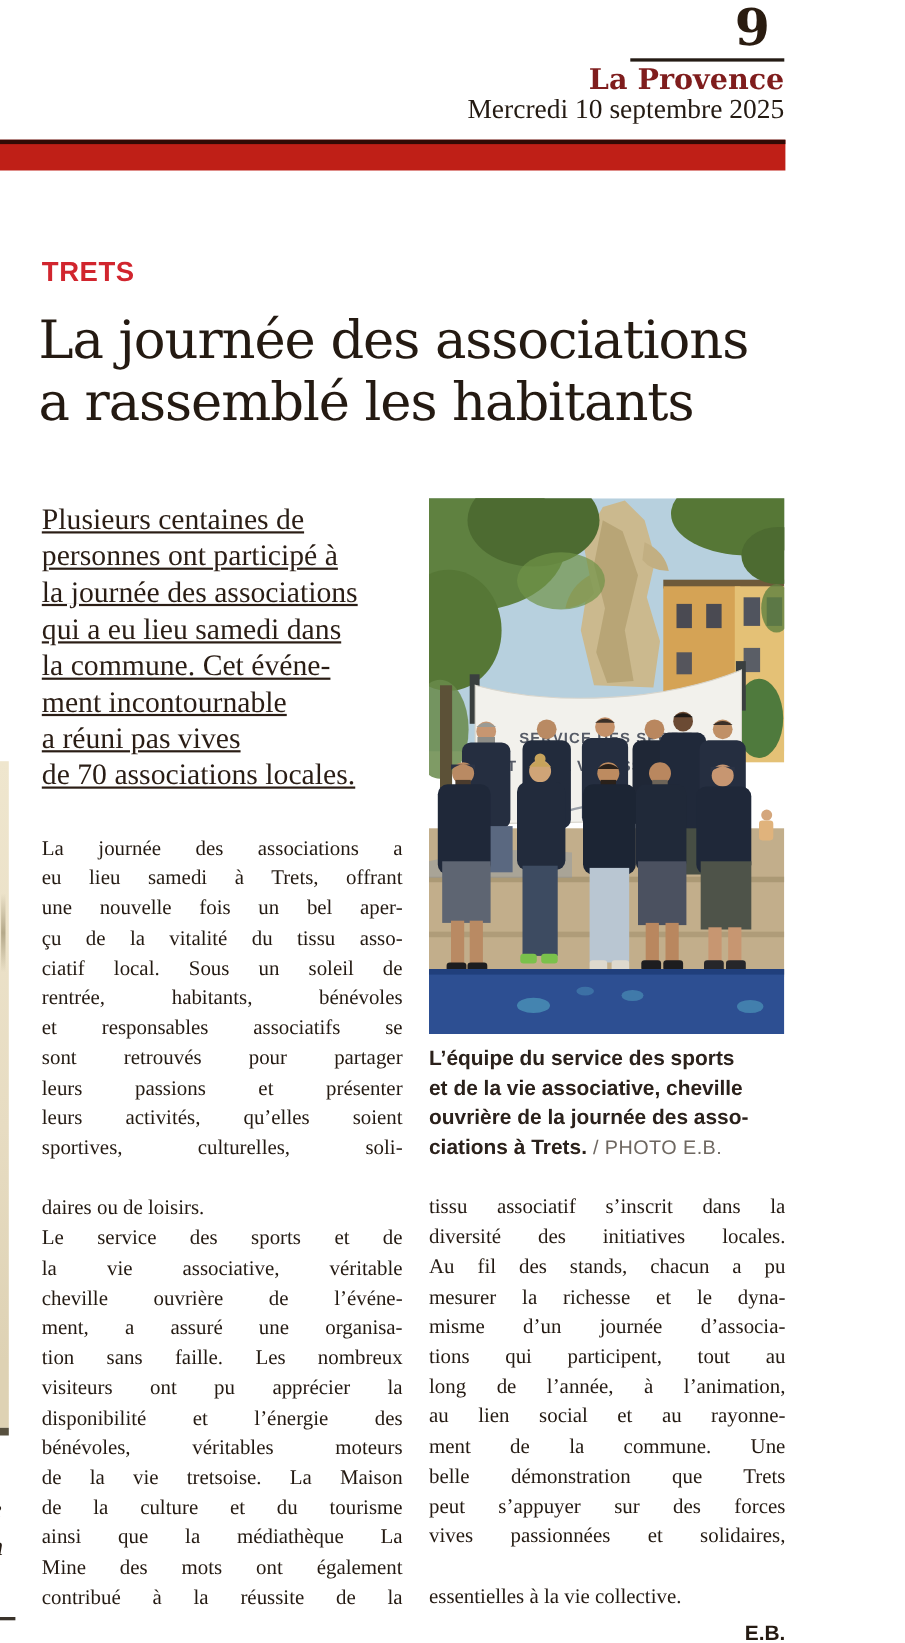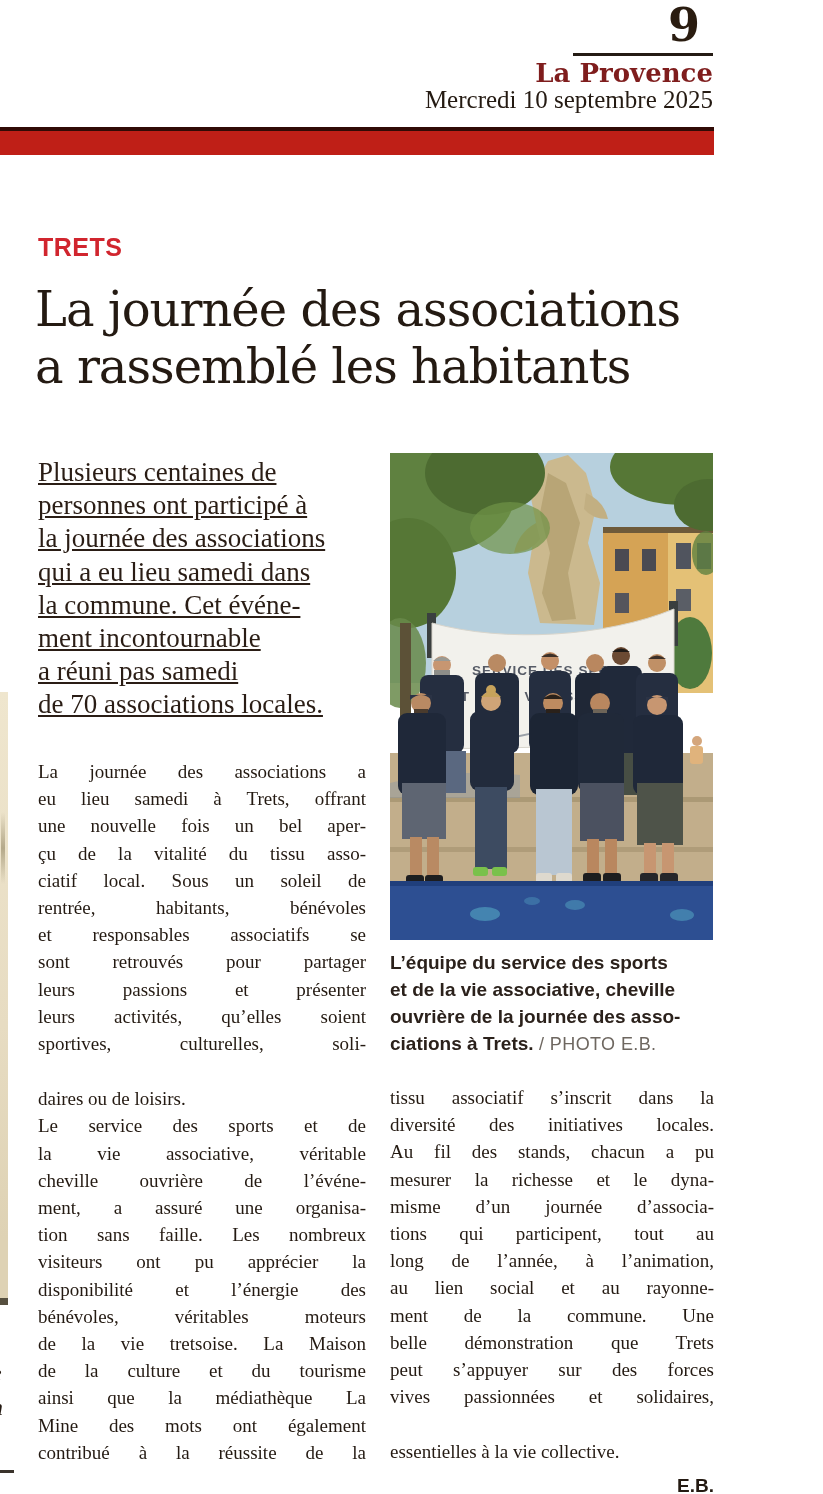--- a/index.html
+++ b/index.html
@@ -99,21 +99,21 @@
     <div>a rassemblé les habitants</div>
   </div>
 
   <div class="lead">
       <div class="line">Plusieurs centaines de</div>
       <div class="line">personnes ont participé à</div>
       <div class="line">la journée des associations</div>
       <div class="line">qui a eu lieu samedi dans</div>
       <div class="line">la commune. Cet événe-</div>
       <div class="line">ment incontournable</div>
-      <div class="line">a réuni pas samedi</div>
+      <div class="line">a réuni pas vives</div>
       <div class="line last">de 70 associations locales.</div>
     </div>
 
   <div class="photo">
     <svg width="323" height="487" viewBox="0 0 323 487" xmlns="http://www.w3.org/2000/svg">
 
       <rect x="0" y="0" width="323" height="230" fill="#b7d0de"></rect>
 
       <g>
         <rect x="213" y="74" width="110" height="8" fill="#6e5a3a"></rect>

